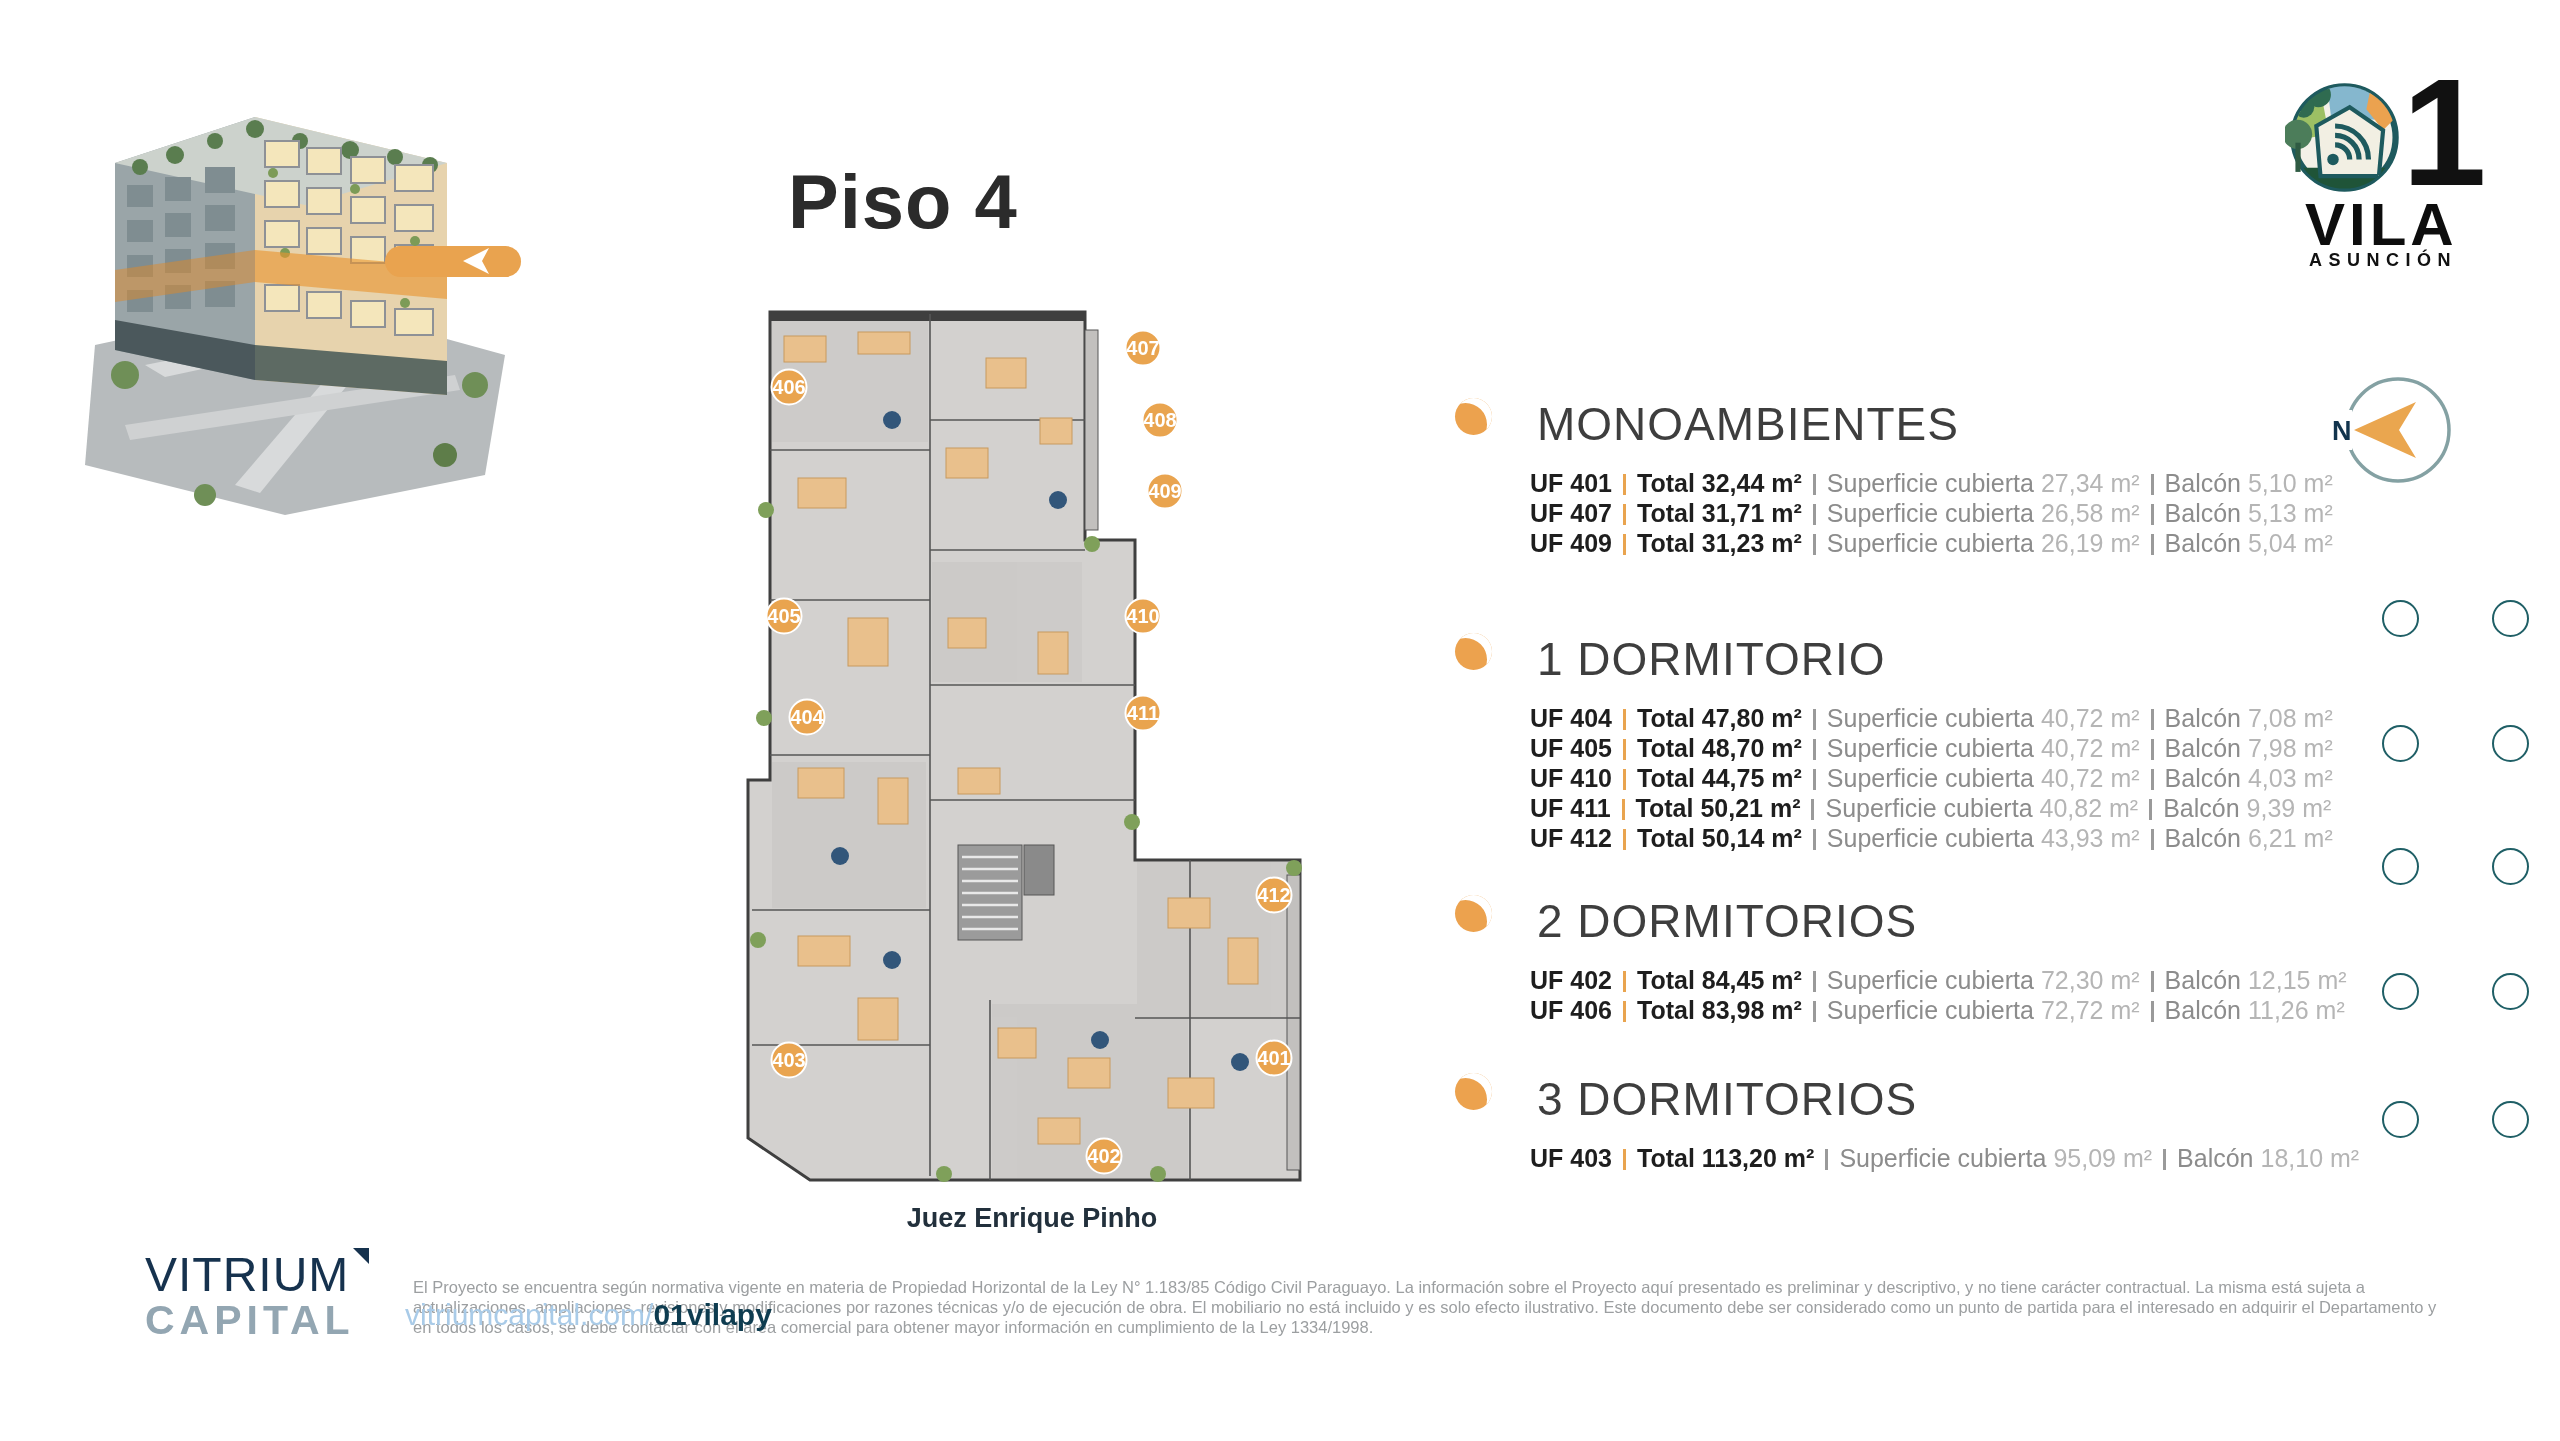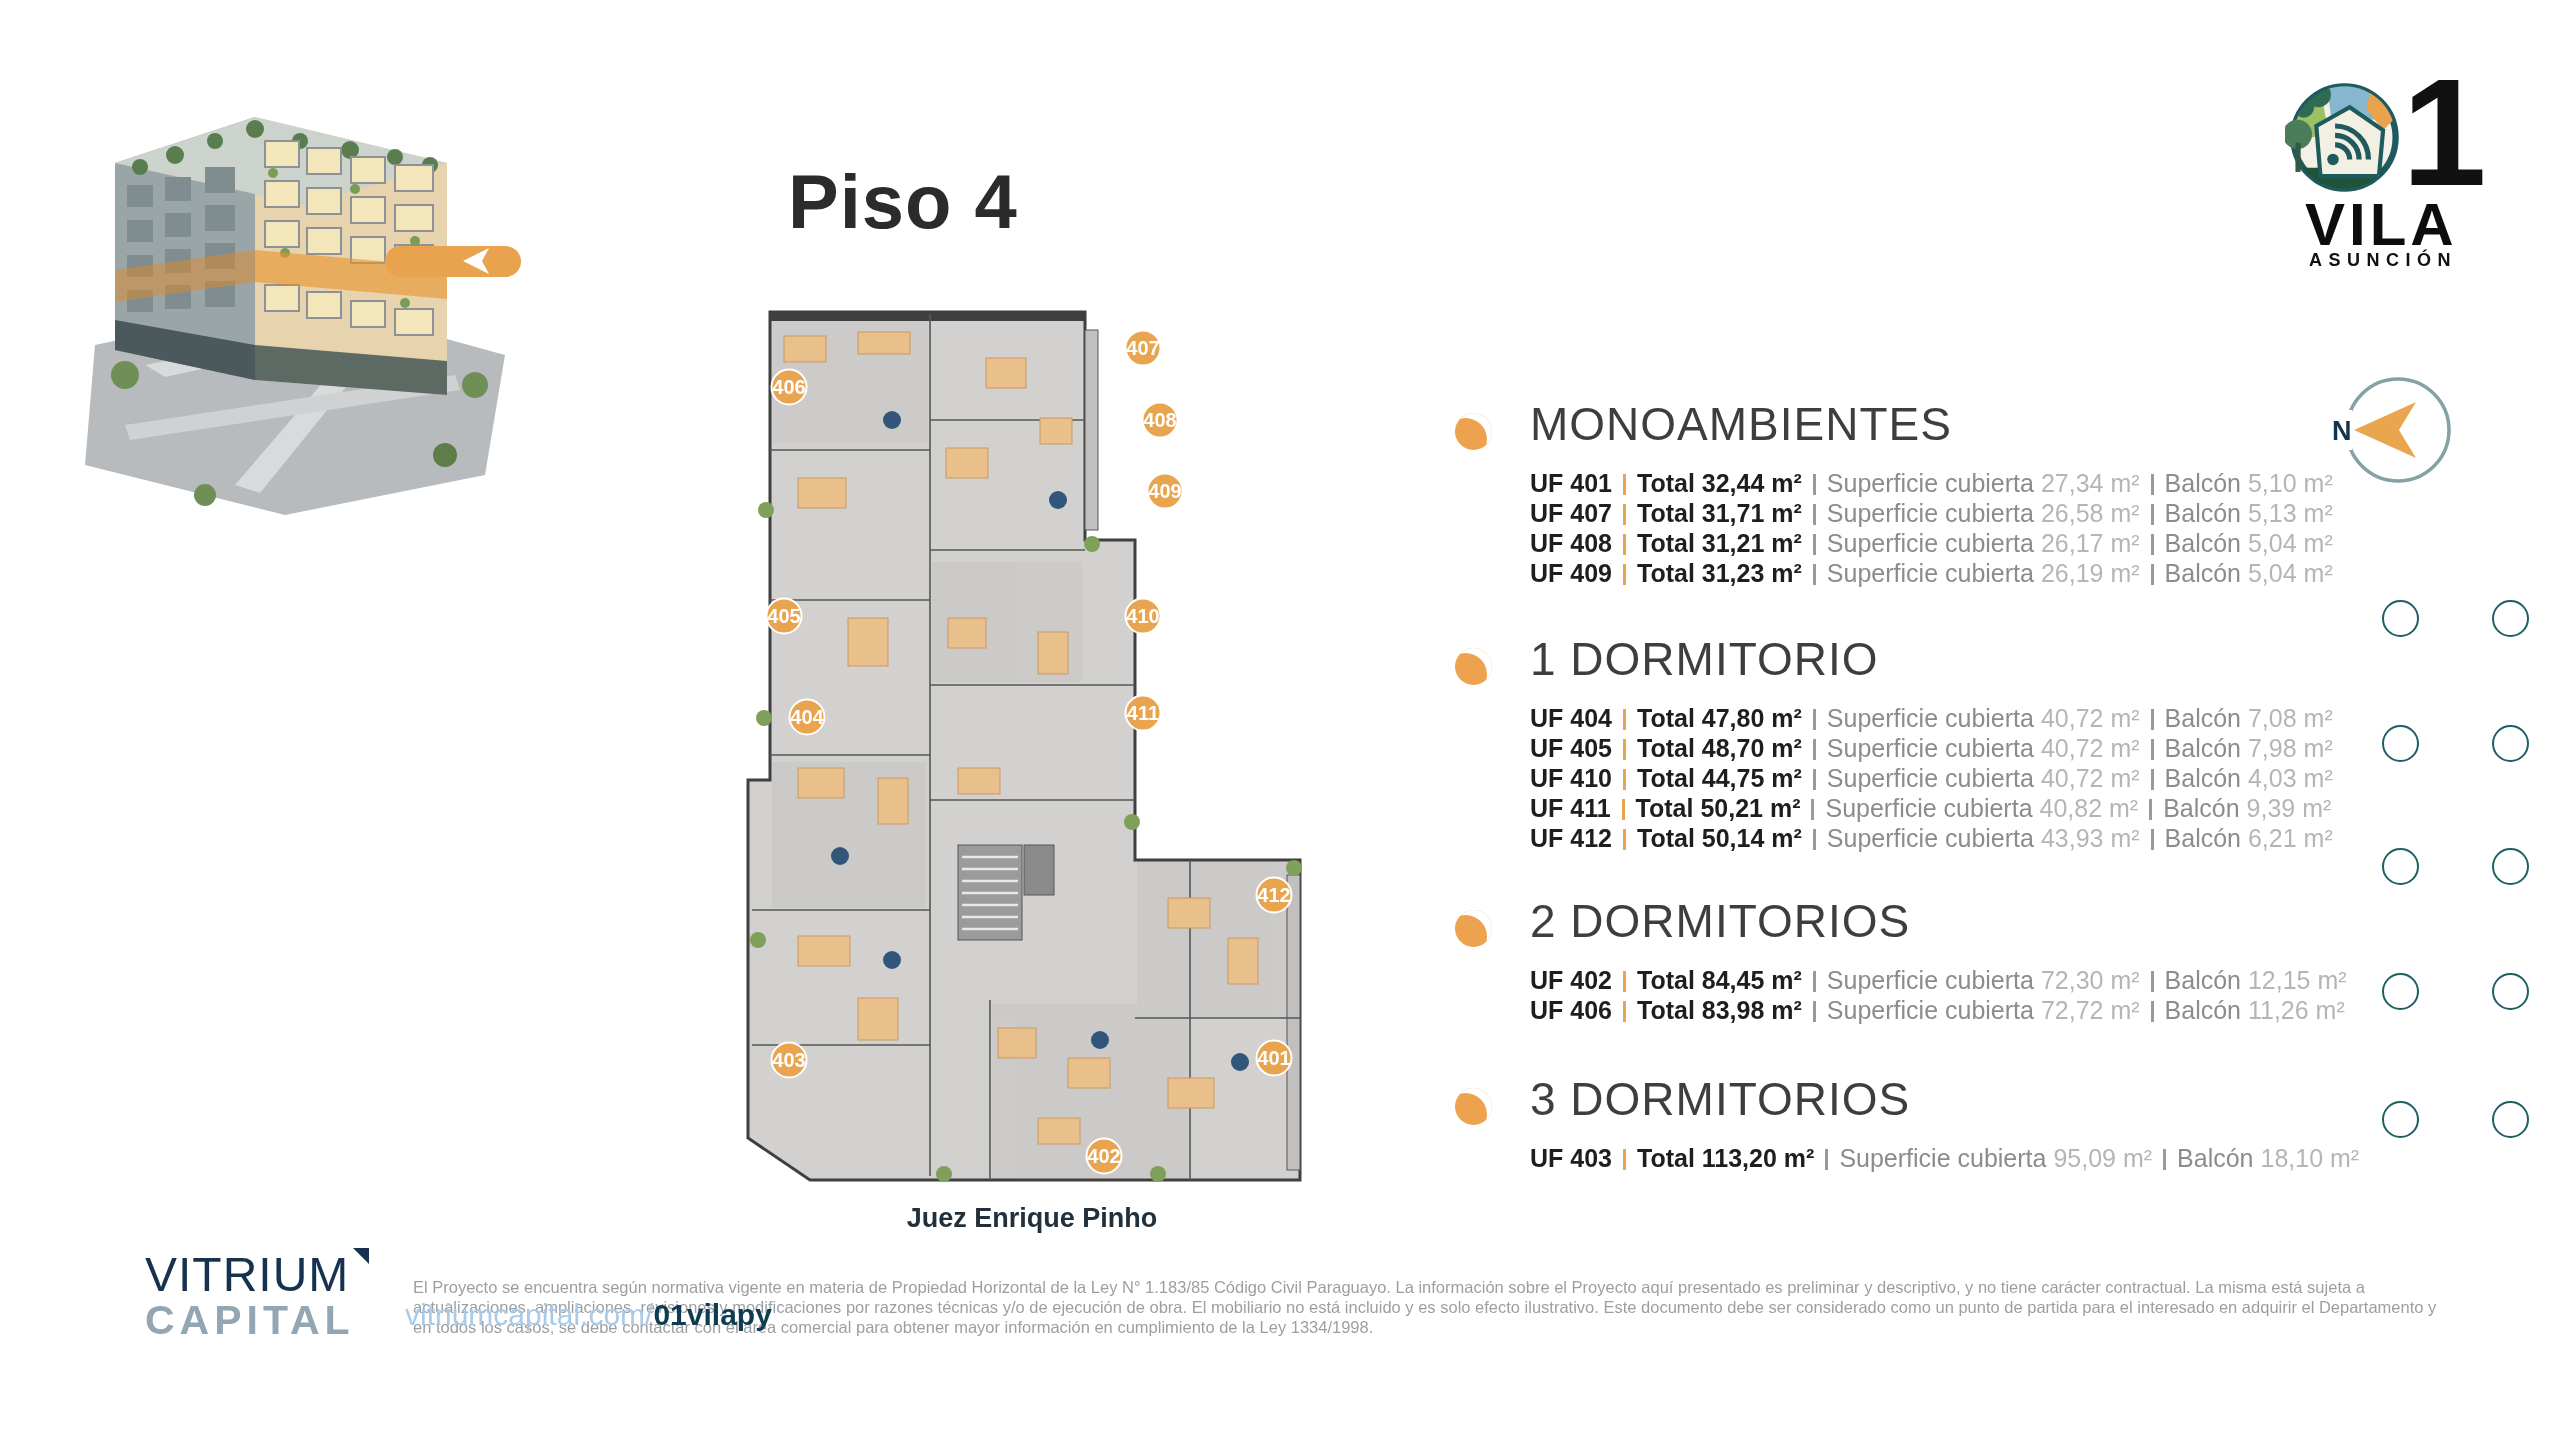--- a/index.html
+++ b/index.html
@@ -12,21 +12,21 @@
 
   
   #brand{left:2285px;top:78px;width:230px;}
   #brand-one{position:absolute;left:117px;top:-22px;font-size:152px;font-weight:800;color:#111;line-height:1;}
   #brand-vila{position:absolute;left:20px;top:112px;font-size:60px;font-weight:800;color:#0d0d0d;letter-spacing:4px;text-align:right;}
   #brand-city{position:absolute;left:24px;top:172px;font-size:18px;font-weight:700;color:#111;letter-spacing:6.5px;}
 
   
   .section{position:absolute;left:1455px;width:960px;}
   .s1{top:398px;} .s2{top:633px;} .s3{top:895px;} .s4{top:1073px;}
-  .sec-head{display:flex;align-items:flex-end;height:52px;}
+  .sec-head{display:flex;align-items:flex-start;height:52px;gap:7px;}
   .bullet{width:37px;height:37px;border-radius:50%;background:#ECA24E;flex:0 0 37px;
           box-shadow: inset -8px 8px 0 -3px #ffffff;}
   .sec-title{margin:0 0 0 38px;font-size:46px;font-weight:300;color:#3e3e3e;letter-spacing:1px;line-height:52px;}
   .rows{margin:18px 0 0 75px;}
   .unit-row{font-size:25px;line-height:30px;white-space:nowrap;color:#1e1e1e;}
   .unit-row .uf{font-weight:700;color:#1e1e1e;}
   .unit-row .bold{font-weight:700;color:#1e1e1e;}
   .unit-row .gl{color:#8c8c8c;}
   .unit-row .gv{color:#b5b5b5;}
   .sep{display:inline-block;width:3px;height:21px;margin:0 11px;vertical-align:-3px;}
@@ -282,21 +282,20 @@
 
 <div id="sections">
     <div class="section s1">
       <div class="sec-head">
         <span class="bullet"></span>
         <h2 class="sec-title">MONOAMBIENTES</h2>
       </div>
       <div class="rows">
         <div class="unit-row"><span class="uf">UF 401</span><span class="sep o"></span><span class="bold">Total 32,44 m²</span><span class="sep g"></span><span class="gl">Superficie cubierta</span> <span class="gv">27,34 m²</span><span class="sep g"></span><span class="gl">Balcón</span> <span class="gv">5,10 m²</span></div>
         <div class="unit-row"><span class="uf">UF 407</span><span class="sep o"></span><span class="bold">Total 31,71 m²</span><span class="sep g"></span><span class="gl">Superficie cubierta</span> <span class="gv">26,58 m²</span><span class="sep g"></span><span class="gl">Balcón</span> <span class="gv">5,13 m²</span></div>
-        <div class="unit-row"><span class="uf">UF 408</span><span class="sep o"></span><span class="bold">Total 31,21 m²</span><span class="sep g"></span><span class="gl">Superficie cubierta</span> <span class="gv">26,17 m²</span><span class="sep g"></span><span class="gl">Balcón</span> <span class="gv">5,04 m²</span></div>
         <div class="unit-row"><span class="uf">UF 409</span><span class="sep o"></span><span class="bold">Total 31,23 m²</span><span class="sep g"></span><span class="gl">Superficie cubierta</span> <span class="gv">26,19 m²</span><span class="sep g"></span><span class="gl">Balcón</span> <span class="gv">5,04 m²</span></div>
       </div>
     </div>
     <div class="section s2">
       <div class="sec-head">
         <span class="bullet"></span>
         <h2 class="sec-title">1 DORMITORIO</h2>
       </div>
       <div class="rows">
         <div class="unit-row"><span class="uf">UF 404</span><span class="sep o"></span><span class="bold">Total 47,80 m²</span><span class="sep g"></span><span class="gl">Superficie cubierta</span> <span class="gv">40,72 m²</span><span class="sep g"></span><span class="gl">Balcón</span> <span class="gv">7,08 m²</span></div>

